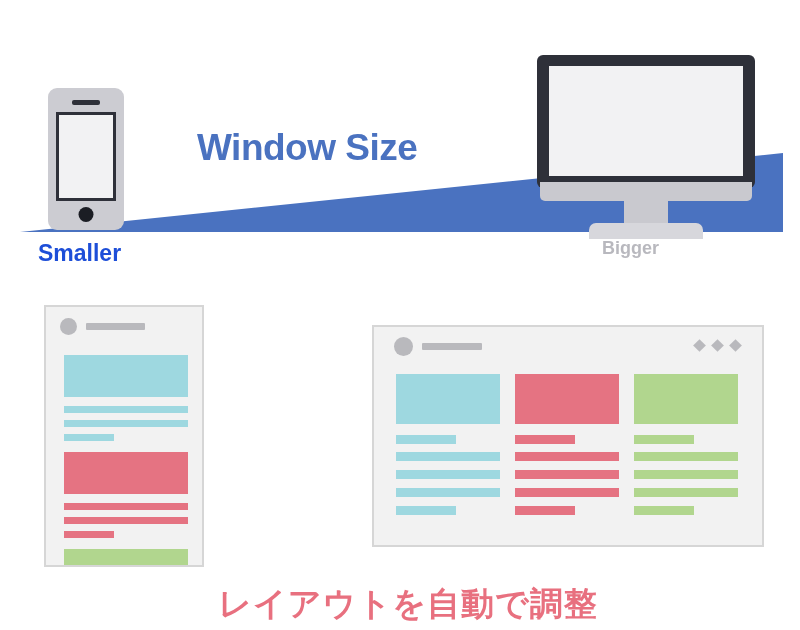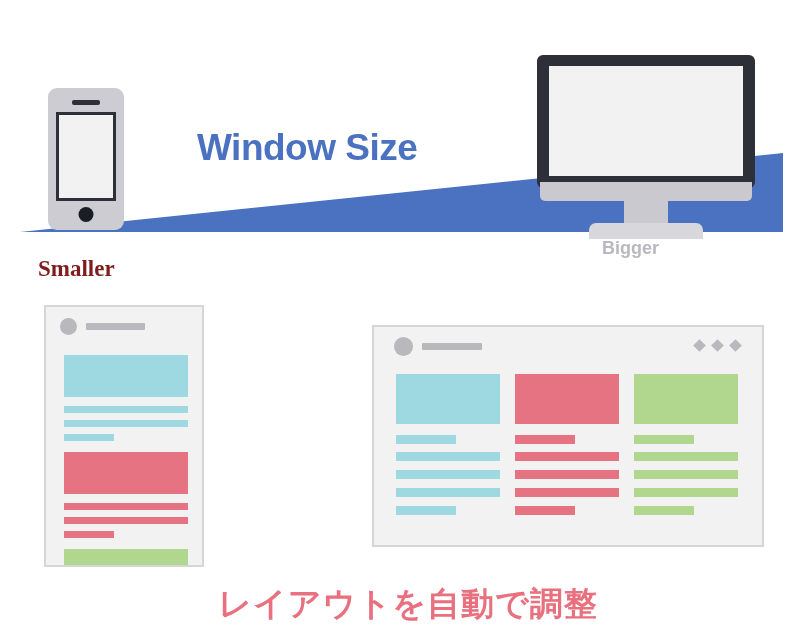--- a/index.html
+++ b/index.html
@@ -95,26 +95,25 @@
     position: absolute;
     left: 197px; top: 127px;
     font-size: 37px;
     font-weight: bold;
     color: #4a72c0;
     letter-spacing: -0.5px;
     white-space: nowrap;
   }
   .label-smaller {
     position: absolute;
-    left: 38px; top: 256px;
+    left: 38px; top: 240px;
     font-size: 23px;
     font-weight: bold;
-    color: #7f1d1d;
+    color: #1d4ed8;
     white-space: nowrap;
-    font-family: Liberation Serif, serif;
   }
   .label-bigger {
     position: absolute;
     left: 602px; top: 238px;
     font-size: 18px;
     font-weight: bold;
     color: #b8b8be;
     white-space: nowrap;
   }
 

